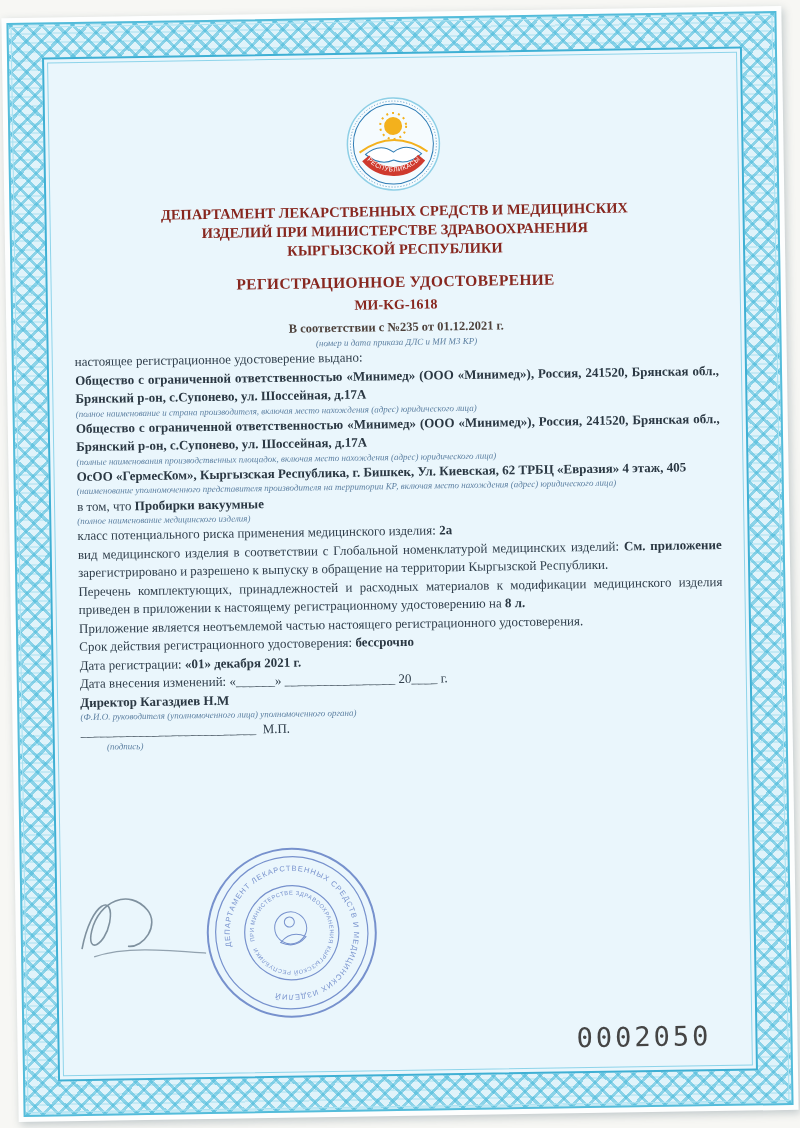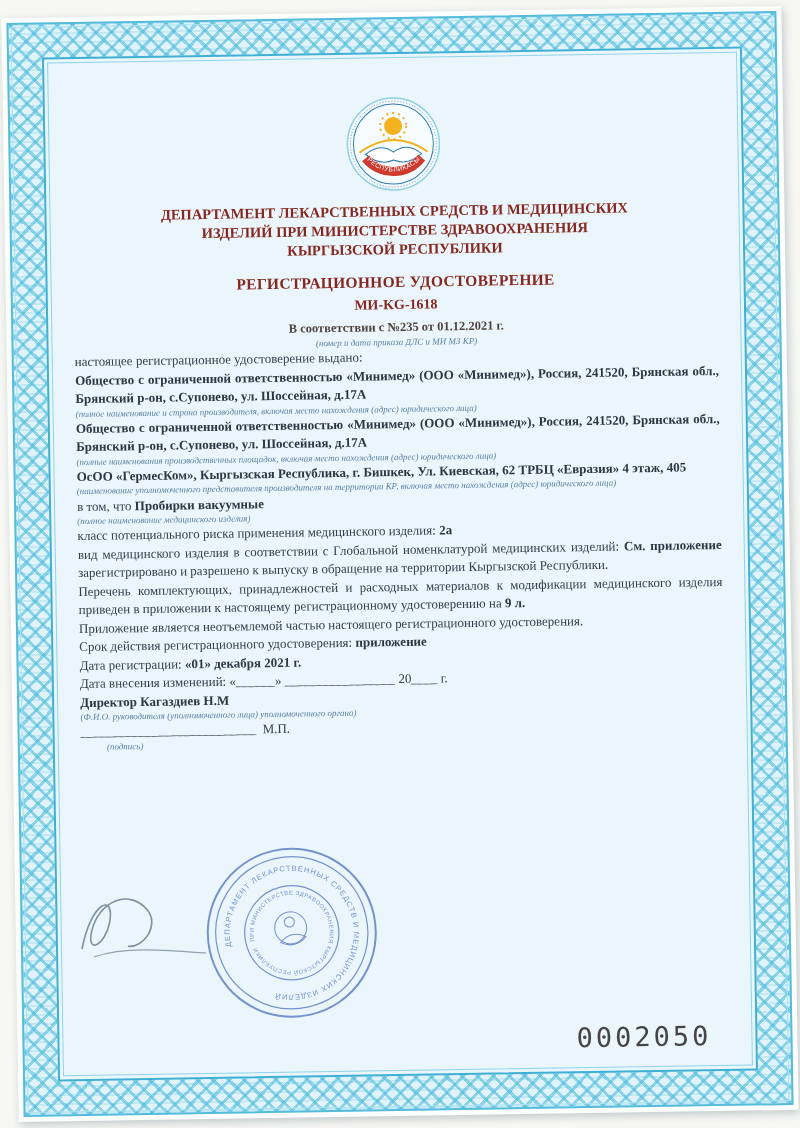--- a/index.html
+++ b/index.html
@@ -86,25 +86,25 @@
         <p class="par bold mt10">ОсОО «ГермесКом», Кыргызская Республика, г. Бишкек, Ул. Киевская, 62 ТРБЦ «Евразия» 4 этаж, 405</p>
         <p class="note">(наименование уполномоченного представителя производителя на территории КР, включая место нахождения (адрес) юридического лица)</p>
 
         <p class="par mt12"><span>в том, что </span><span class="bold">Пробирки вакуумные</span></p>
         <p class="note">(полное наименование медицинского изделия)</p>
 
         <p class="par mt12"><span>класс потенциального риска применения медицинского изделия: </span><span class="bold">2а</span></p>
 
         <p class="par mt10"><span>вид медицинского изделия в соответствии с Глобальной номенклатурой медицинских изделий: </span><span class="bold">См. приложение</span><span> зарегистрировано и разрешено к выпуску в обращение на территории Кыргызской Республики.</span></p>
 
-        <p class="par mt12"><span>Перечень комплектующих, принадлежностей и расходных материалов к модификации медицинского изделия приведен в приложении к настоящему регистрационному удостоверению на </span><span class="bold">9 л.</span></p>
+        <p class="par mt12"><span>Перечень комплектующих, принадлежностей и расходных материалов к модификации медицинского изделия приведен в приложении к настоящему регистрационному удостоверению на </span><span class="bold">8 л.</span></p>
 
         <p class="par mt12">Приложение является неотъемлемой частью настоящего регистрационного удостоверения.</p>
 
-        <p class="par mt16"><span>Срок действия регистрационного удостоверения: </span><span class="bold">приложение</span></p>
+        <p class="par mt16"><span>Срок действия регистрационного удостоверения: </span><span class="bold">бессрочно</span></p>
 
         <p class="par mt18"><span>Дата регистрации: </span><span class="bold">«01» декабря 2021 г.</span></p>
 
         <p class="par mt22">Дата внесения изменений: «______» _________________ 20____ г.</p>
 
         <p class="par bold mt26">Директор Кагаздиев Н.М</p>
         <p class="note">(Ф.И.О. руководителя (уполномоченного лица) уполномоченного органа)</p>
 
         <p class="par sig-row"><span>___________________________</span>&nbsp;&nbsp;<span>М.П.</span></p>
         <p class="note sig-note">(подпись)</p>

